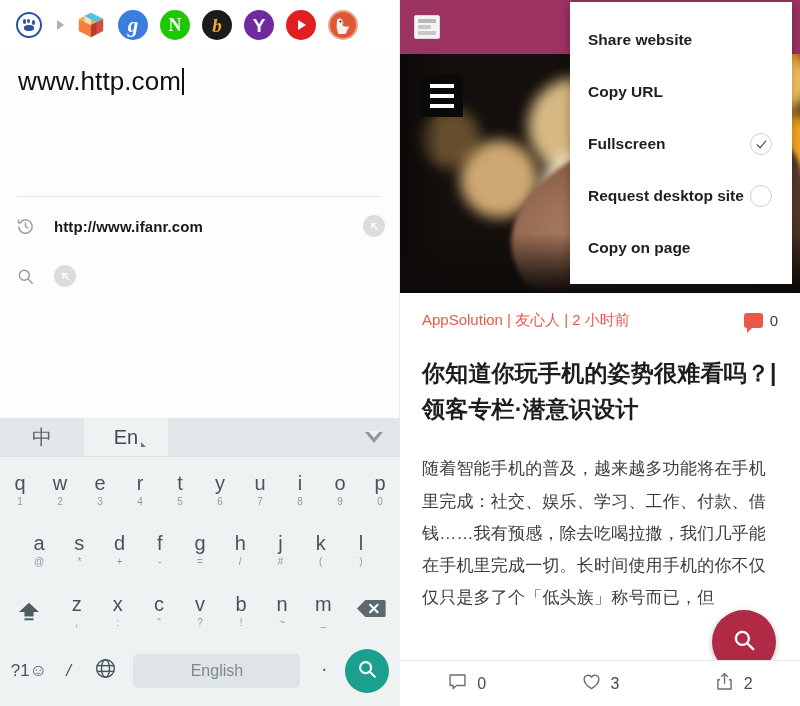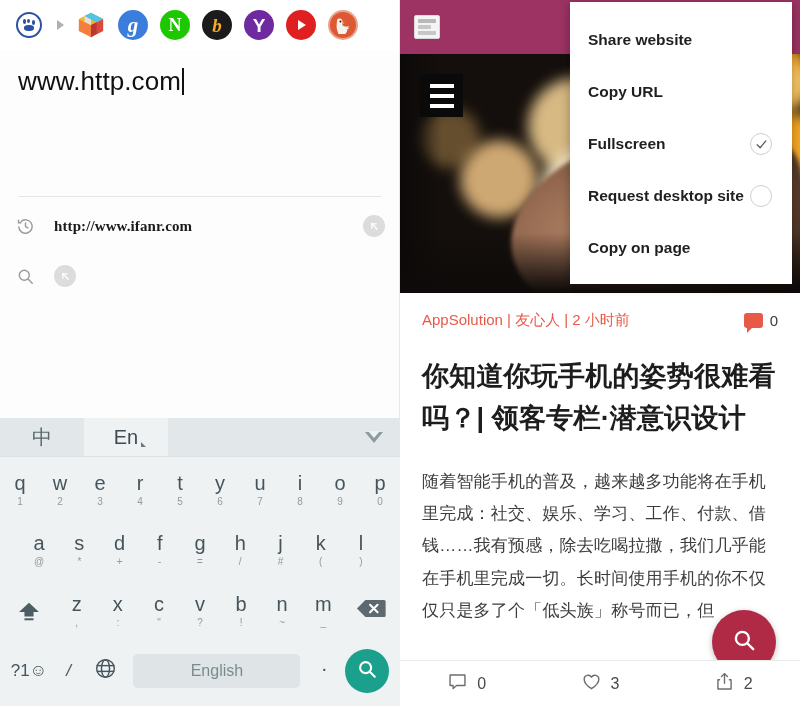--- a/index.html
+++ b/index.html
@@ -70,21 +70,21 @@
 
   .divider { height:1px; background:#e6e6e6; margin: 36px 18px 0 18px; }
 
   .suggestions { padding-top: 4px; }
   .sug-row {
     height: 50px; display: flex; align-items: center;
     padding: 0 14px 0 16px; gap: 0;
   }
   .sug-lead { width: 38px; display:flex; align-items:center; justify-content:flex-start; color:#9a9a9a; }
   .sug-lead svg { width: 19px; height: 19px; }
-  .sug-label { flex: 1; font-size: 15px; color: #1a1a1a; font-weight: 600; letter-spacing: .1px; font-family: Liberation Serif, serif; }
+  .sug-label { flex: 1; font-size: 15px; color: #1a1a1a; font-weight: 600; letter-spacing: .1px; }
   .sug-fill {
     width: 22px; height: 22px; border-radius: 50%;
     background: #dcdcdc; display: flex; align-items: center; justify-content: center;
   }
   .sug-fill svg { width: 13px; height: 13px; }
 
   
   .keyboard {
     position: absolute; bottom: 0; left: 0; width: 400px; height: 288px;
     background: #eef2f3; display: flex; flex-direction: column;
@@ -189,21 +189,21 @@
   .meta-text { font-size: 15px; color: #e8594a; }
   .meta-count { display:flex; align-items:center; gap:7px; }
   .bubble-filled { width: 19px; height: 15px; background:#e8594a; border-radius:3px; position:relative; }
   .bubble-filled::after {
     content:''; position:absolute; left:3px; bottom:-5px;
     border-left:5px solid #e8594a; border-bottom:5px solid transparent;
   }
   .meta-num { font-size: 15px; color: #3a3a3a; }
 
   .headline {
-    padding: 26px 22px 0 22px; font-size: 27px; line-height: 1.55;
+    padding: 26px 22px 0 22px; font-size: 23px; line-height: 1.55;
     color: #1d1d1d; font-weight: 700; letter-spacing: .2px;
   }
   .body-copy {
     padding: 26px 22px 0 22px; font-size: 17px; line-height: 1.9;
     color: #3d3d3d; letter-spacing: .2px;
   }
 
   .fab {
     position: absolute; right: 24px; bottom: 32px; width: 64px; height: 64px;
     border-radius: 50%; background: #b02a46; display:flex; align-items:center;

